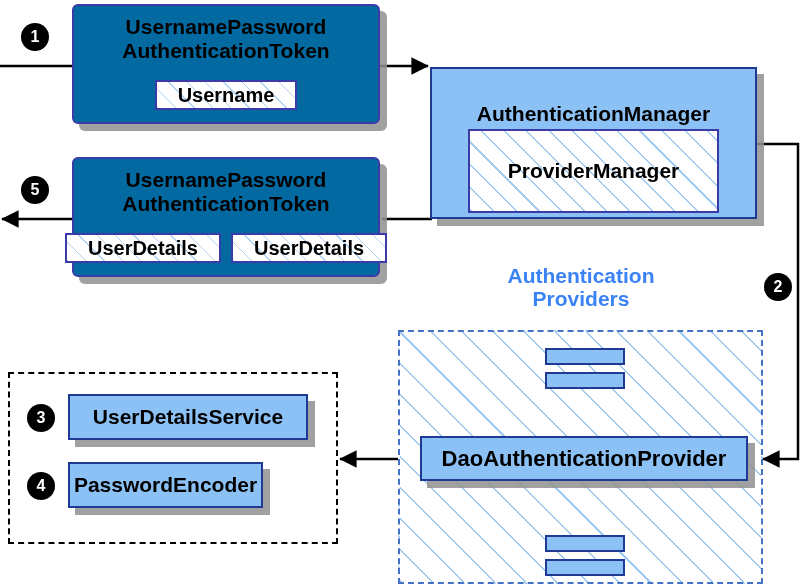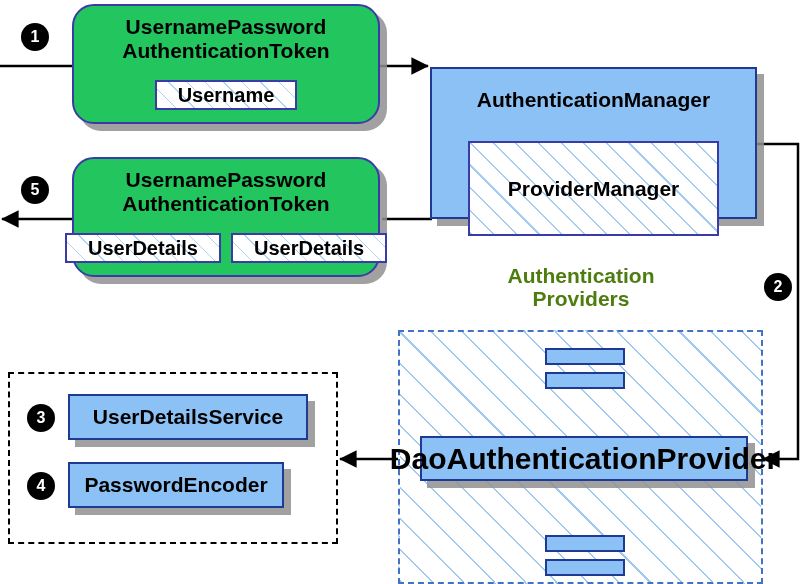--- a/index.html
+++ b/index.html
@@ -14,23 +14,23 @@
     position: relative;
     width: 803px;
     height: 584px;
     background: #ffffff;
     overflow: hidden;
   }
 
   
   .token-card {
     position: absolute;
-    background: #22c55e;
+    background: #0369a1;
     border: 2px solid #3B3BA8;
-    border-radius: 22px;
+    border-radius: 6px;
     box-sizing: border-box;
     box-shadow: 7px 7px 0 0 rgba(145,145,145,0.85);
   }
   .token-title {
     position: absolute;
     left: 0; right: 0;
     text-align: center;
     font-weight: bold;
     font-size: 21px;
     line-height: 1.12;
@@ -72,20 +72,21 @@
     box-sizing: border-box;
     box-shadow: 7px 7px 0 0 rgba(145,145,145,0.85);
   }
   .sq-title {
     position: absolute;
     left: 0; right: 0;
     text-align: center;
     font-weight: bold;
     font-size: 21px;
     color: #000;
+    margin-top: 14px;
   }
   .hatch-box {
     position: absolute;
     background:
       repeating-linear-gradient(45deg,
         rgba(150,195,240,0.85) 0px,
         rgba(150,195,240,0.85) 1.5px,
         rgba(255,255,255,0) 1.5px,
         rgba(255,255,255,0) 16px),
       #ffffff;
@@ -119,21 +120,21 @@
     box-sizing: border-box;
   }
   .dao-card {
     position: absolute;
     background: #8CC1F5;
     border: 2px solid #1F3A93;
     box-sizing: border-box;
     display: flex;
     align-items: center;
     justify-content: center;
-    font-size: 30px;
+    font-size: 22px;
     font-weight: bold;
     color: #000;
     box-shadow: 7px 7px 0 0 rgba(145,145,145,0.85);
   }
 
   
   .dash-group {
     position: absolute;
     border: 2px dashed #000000;
     box-sizing: border-box;
@@ -175,21 +176,21 @@
     position: absolute;
     pointer-events: none;
   }
 
   
   .region-label {
     position: absolute;
     text-align: center;
     font-size: 21px;
     font-weight: bold;
-    color: #4d7c0f;
+    color: #3b82f6;
     white-space: pre-line;
     line-height: 1.1;
   }
 </style>
 </head>
 <body>
 
 <div id="canvas">
 
   <svg class="conn" width="803" height="584" style="left:0;top:0;">
@@ -225,21 +226,21 @@
     <div class="token-title" style="top:9px;">UsernamePassword
 AuthenticationToken</div>
     <div class="token-slots" style="top:74px;">
       <div class="slot">Username</div>
     </div>
   </div>
   <div class="badge" style="left:22px; top:24px;">1</div>
 
   <div class="sq-card" style="left:430px; top:67px; width:327px; height:152px;">
     <div class="sq-title" style="top:19px;">AuthenticationManager</div>
-    <div class="hatch-box" style="left:36px; top:72px; width:251px; height:95px;">ProviderManager</div>
+    <div class="hatch-box" style="left:36px; top:60px; width:251px; height:84px;">ProviderManager</div>
   </div>
 
   <div class="token-card" style="left:72px; top:157px; width:308px; height:120px;">
     <div class="token-title" style="top:9px;">UsernamePassword
 AuthenticationToken</div>
     <div class="token-slots" style="top:74px;text-align:right;">
       <div class="slot">UserDetails</div>
       <div class="slot">UserDetails</div>
     </div>
   </div>
@@ -260,16 +261,16 @@
     <div class="mini-bar" style="left:145px; top:203px; width:80px; height:17px;"></div>
     <div class="mini-bar" style="left:145px; top:227px; width:80px; height:17px;"></div>
   </div>
 
   <div class="dash-group" style="left:8px; top:372px; width:330px; height:172px;">
   </div>
 
   <div class="svc-card" style="left:68px; top:394px; width:240px; height:46px;">UserDetailsService</div>
   <div class="badge" style="left:28px; top:405px;">3</div>
 
-  <div class="svc-card" style="left:68px; top:462px; width:216px; height:46px;">PasswordEncoder</div>
+  <div class="svc-card" style="left:68px; top:462px; width:195px; height:46px;">PasswordEncoder</div>
   <div class="badge" style="left:28px; top:473px;">4</div>
 
 </div>
 
 </body></html>

